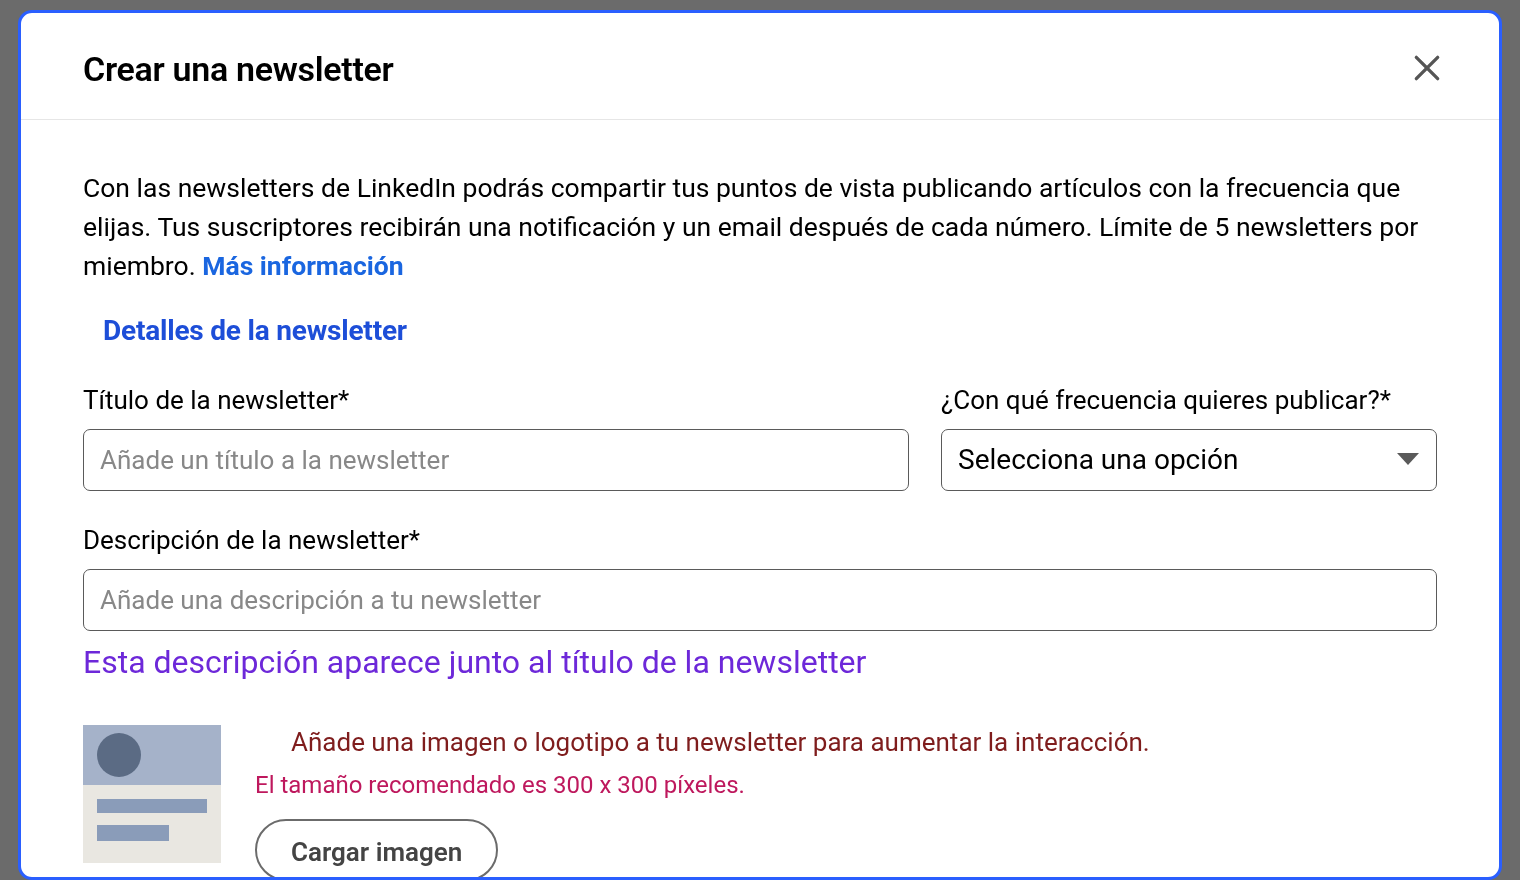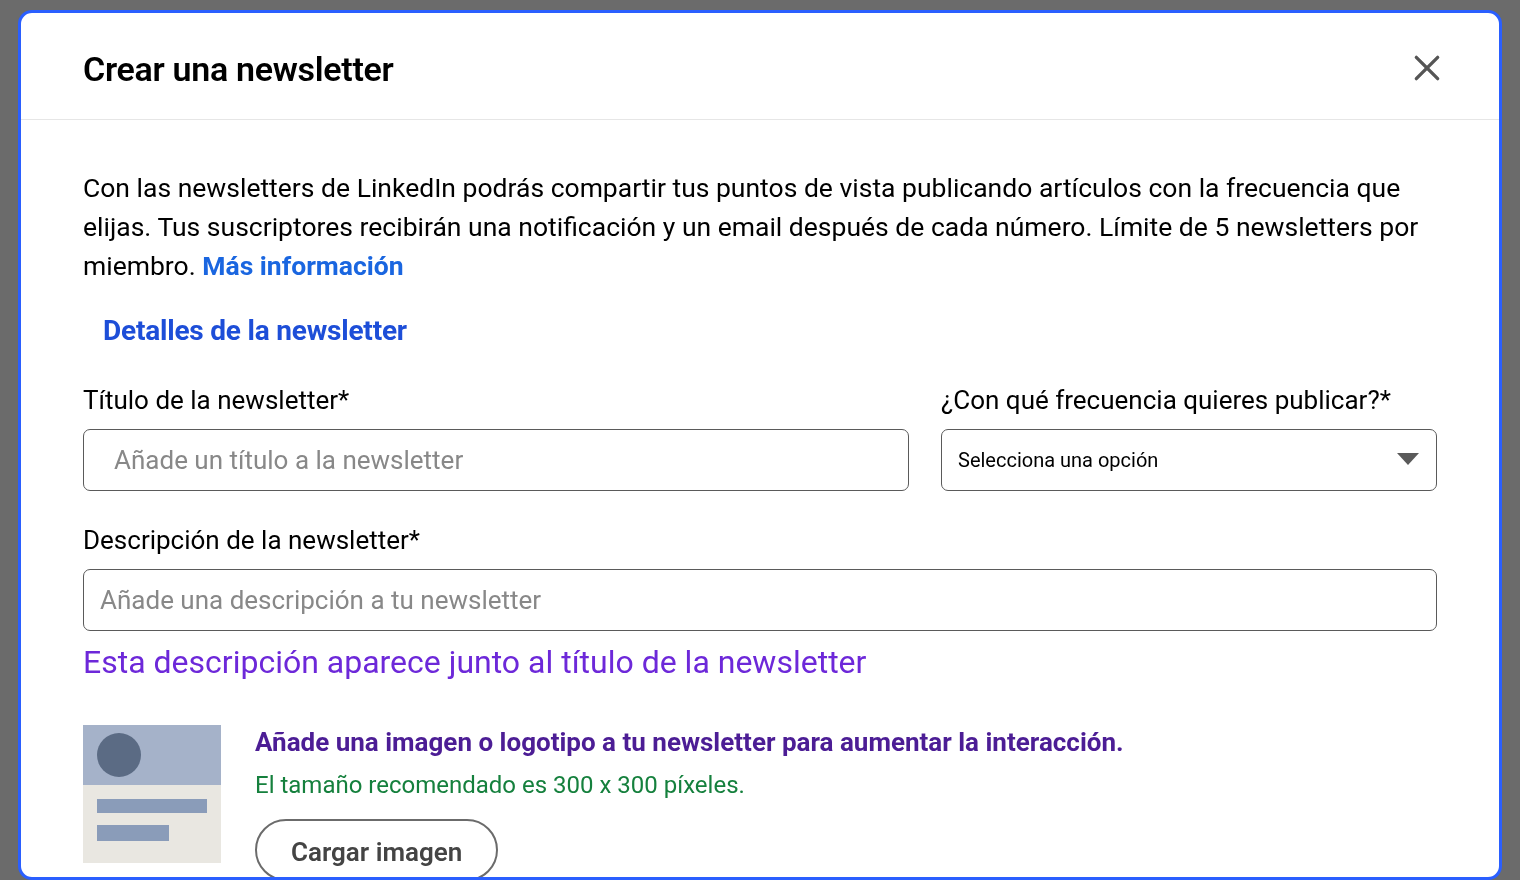--- a/index.html
+++ b/index.html
@@ -92,40 +92,40 @@
       color: #000000;
       font-weight: 400;
       margin-bottom: 14px;
       display: block;
     }
     .text-input {
       width: 100%;
       height: 62px;
       border: 1.5px solid #5a5a5a;
       border-radius: 7px;
-      padding: 0 30px;
+      padding: 0 16px;
       font-size: 26px;
       color: #000000;
       background: #ffffff;
       font-family: inherit;
     }
     .text-input::placeholder {
       color: #888888;
     }
     .select-wrapper {
       position: relative;
       width: 100%;
     }
     .select-input {
       width: 100%;
       height: 62px;
       border: 1.5px solid #5a5a5a;
       border-radius: 7px;
       padding: 8px 16px;
-      font-size: 20px;
+      font-size: 28px;
       color: #000000;
       background: #ffffff;
       appearance: none;
       -webkit-appearance: none;
       cursor: pointer;
       font-family: inherit;
     }
     .chevron-icon {
       position: absolute;
       right: 18px;
@@ -205,26 +205,27 @@
       left: 14px;
       width: 72px;
       height: 16px;
       background: #8a9cb9;
     }
     .image-upload-content {
       padding-top: 2px;
     }
     .image-upload-title {
       font-size: 26px;
-      color: #4c1d95;
-      font-weight: 700;
+      color: #7f1d1d;
+      font-weight: 400;
+      margin-left: 36px;
     }
     .image-upload-subtitle {
       font-size: 24px;
-      color: #15803d;
+      color: #be185d;
       margin-top: 14px;
     }
     .upload-button {
       margin-top: 20px;
       height: 62px;
       padding: 16px 34px;
       background: #ffffff;
       border: 2px solid #6b6b6b;
       border-radius: 31px;
       font-size: 26px;

